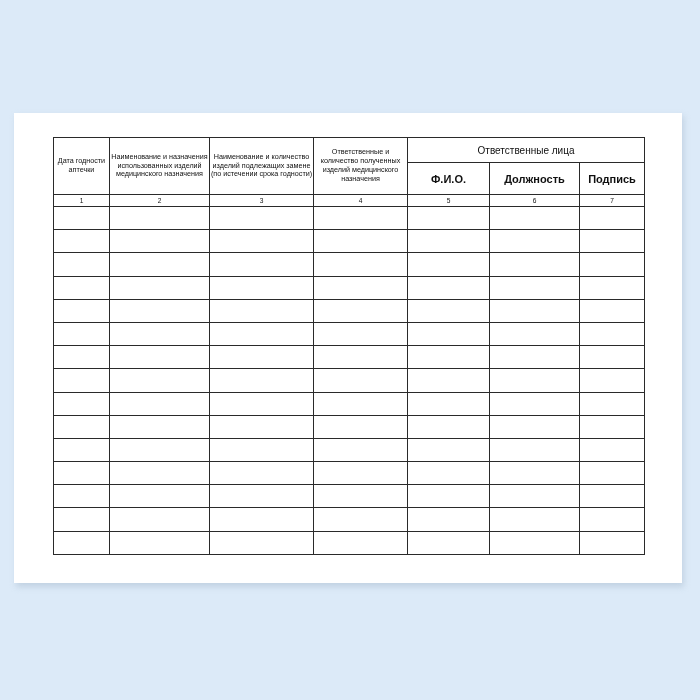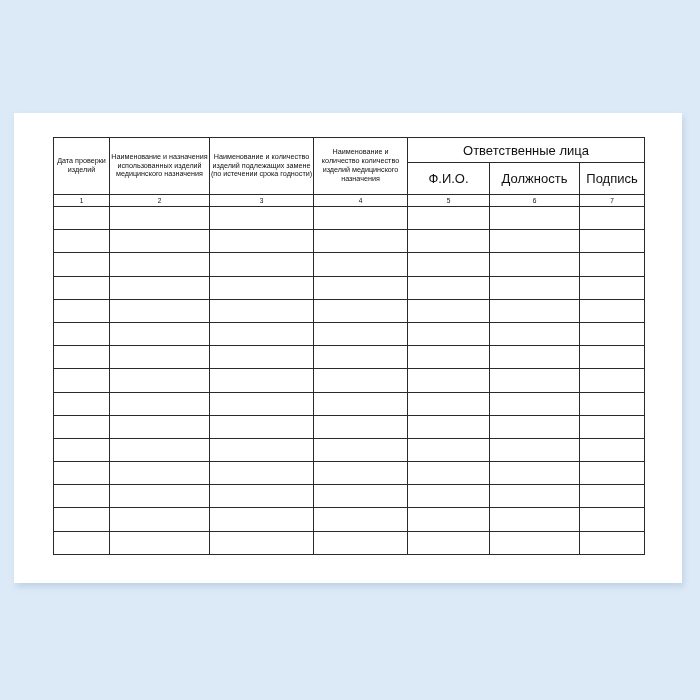--- a/index.html
+++ b/index.html
@@ -62,30 +62,30 @@
     vertical-align: middle;
     font-size: 7.2px;
     line-height: 1.22;
     font-weight: normal;
     padding: 2px 2px;
     height: 56px;
   }
   .hdr-top {
     text-align: center;
     vertical-align: middle;
-    font-size: 13px;
+    font-size: 10px;
     font-weight: normal;
     height: 24px;
     padding: 2px;
   }
   .hdr-sub {
     text-align: center;
     vertical-align: middle;
-    font-size: 13px;
-    font-weight: normal;
+    font-size: 11px;
+    font-weight: bold;
     height: 31px;
     padding: 2px;
   }
   .num-cell {
     text-align: center;
     vertical-align: middle;
     font-size: 6.6px;
     height: 11px;
     line-height: 11px;
   }
@@ -112,24 +112,24 @@
           <col class="col1">
             <col class="col2">
             <col class="col3">
             <col class="col4">
             <col class="col5">
             <col class="col6">
             <col class="col7">
         </colgroup>
         <thead>
           <tr>
-            <th class="hdr-cell" rowspan="2">Дата проверки изделий</th>
+            <th class="hdr-cell" rowspan="2">Дата годности аптечки</th>
             <th class="hdr-cell" rowspan="2">Наименование и назначения использованных изделий медицинского назначения</th>
             <th class="hdr-cell" rowspan="2">Наименование и количество изделий подлежащих замене (по истечении срока годности)</th>
-            <th class="hdr-cell" rowspan="2">Наименование и количество количество изделий медицинского назначения</th>
+            <th class="hdr-cell" rowspan="2">Ответственные и количество полученных изделий медицинского назначения</th>
             <th class="hdr-top" colspan="3">Ответственные лица</th>
           </tr>
           <tr>
             <th class="hdr-sub">Ф.И.О.</th>
             <th class="hdr-sub">Должность</th>
             <th class="hdr-sub">Подпись</th>
           </tr>
           <tr>
             <td class="num-cell">1</td>
             <td class="num-cell">2</td>

